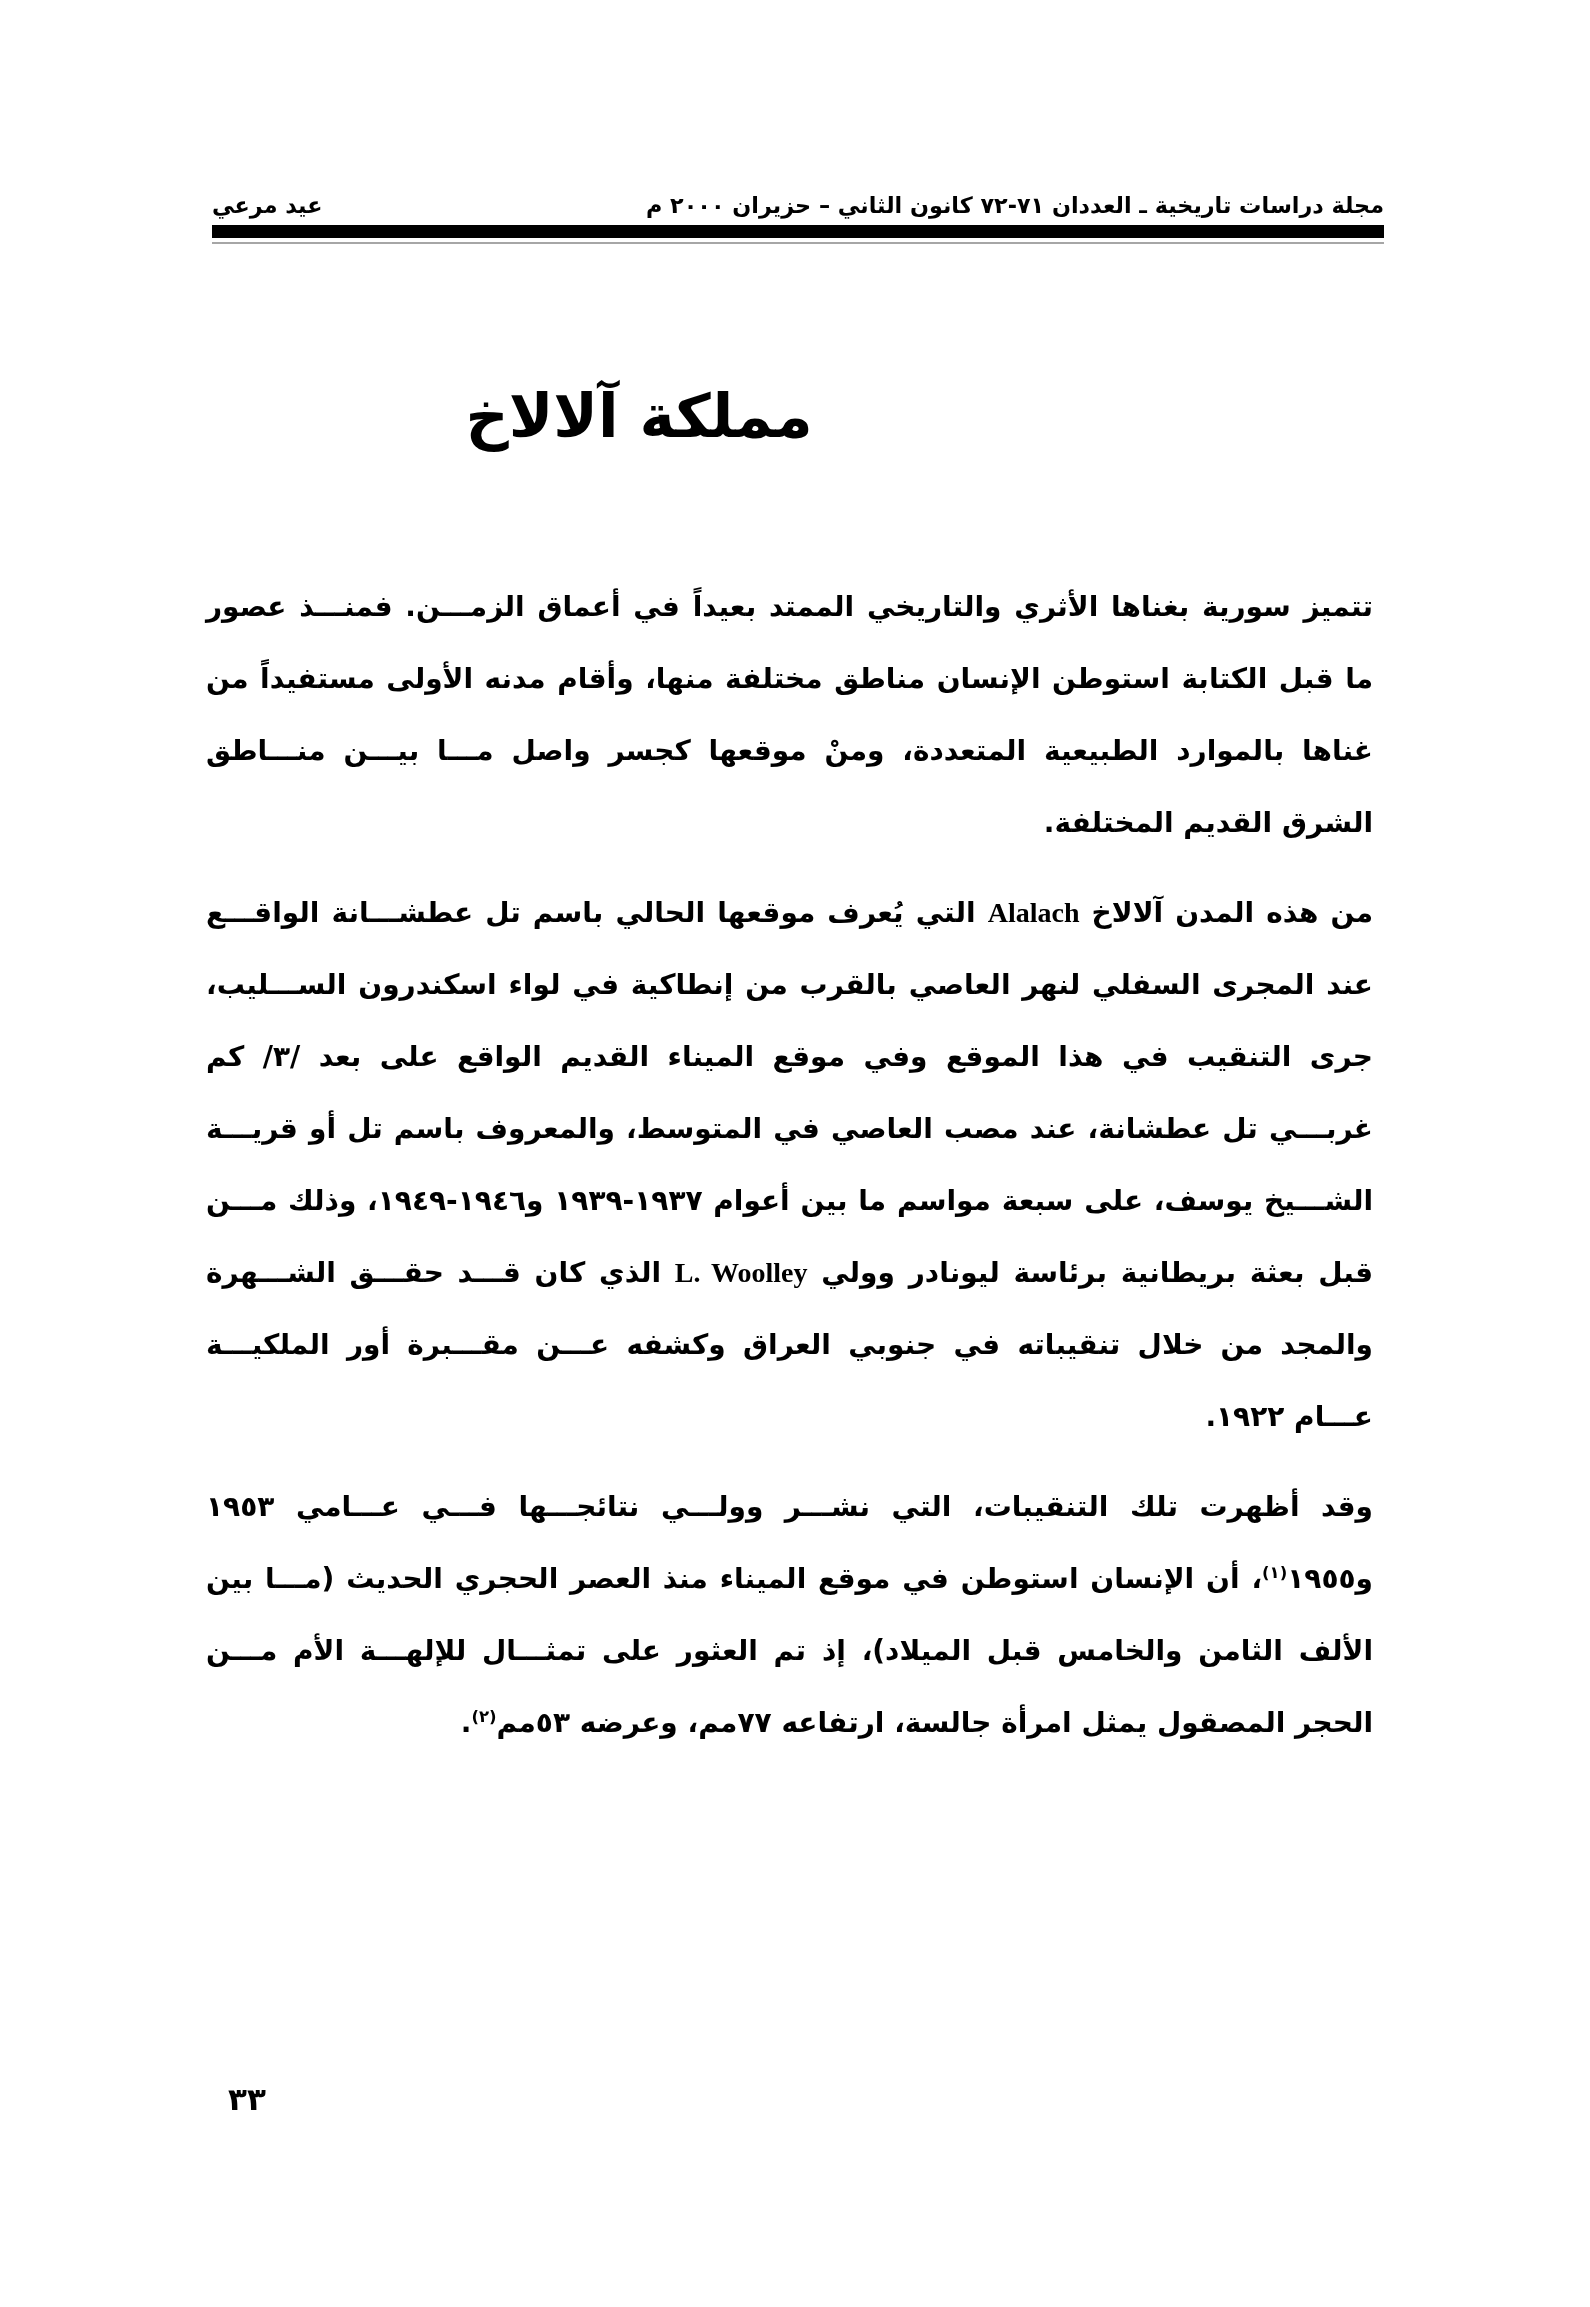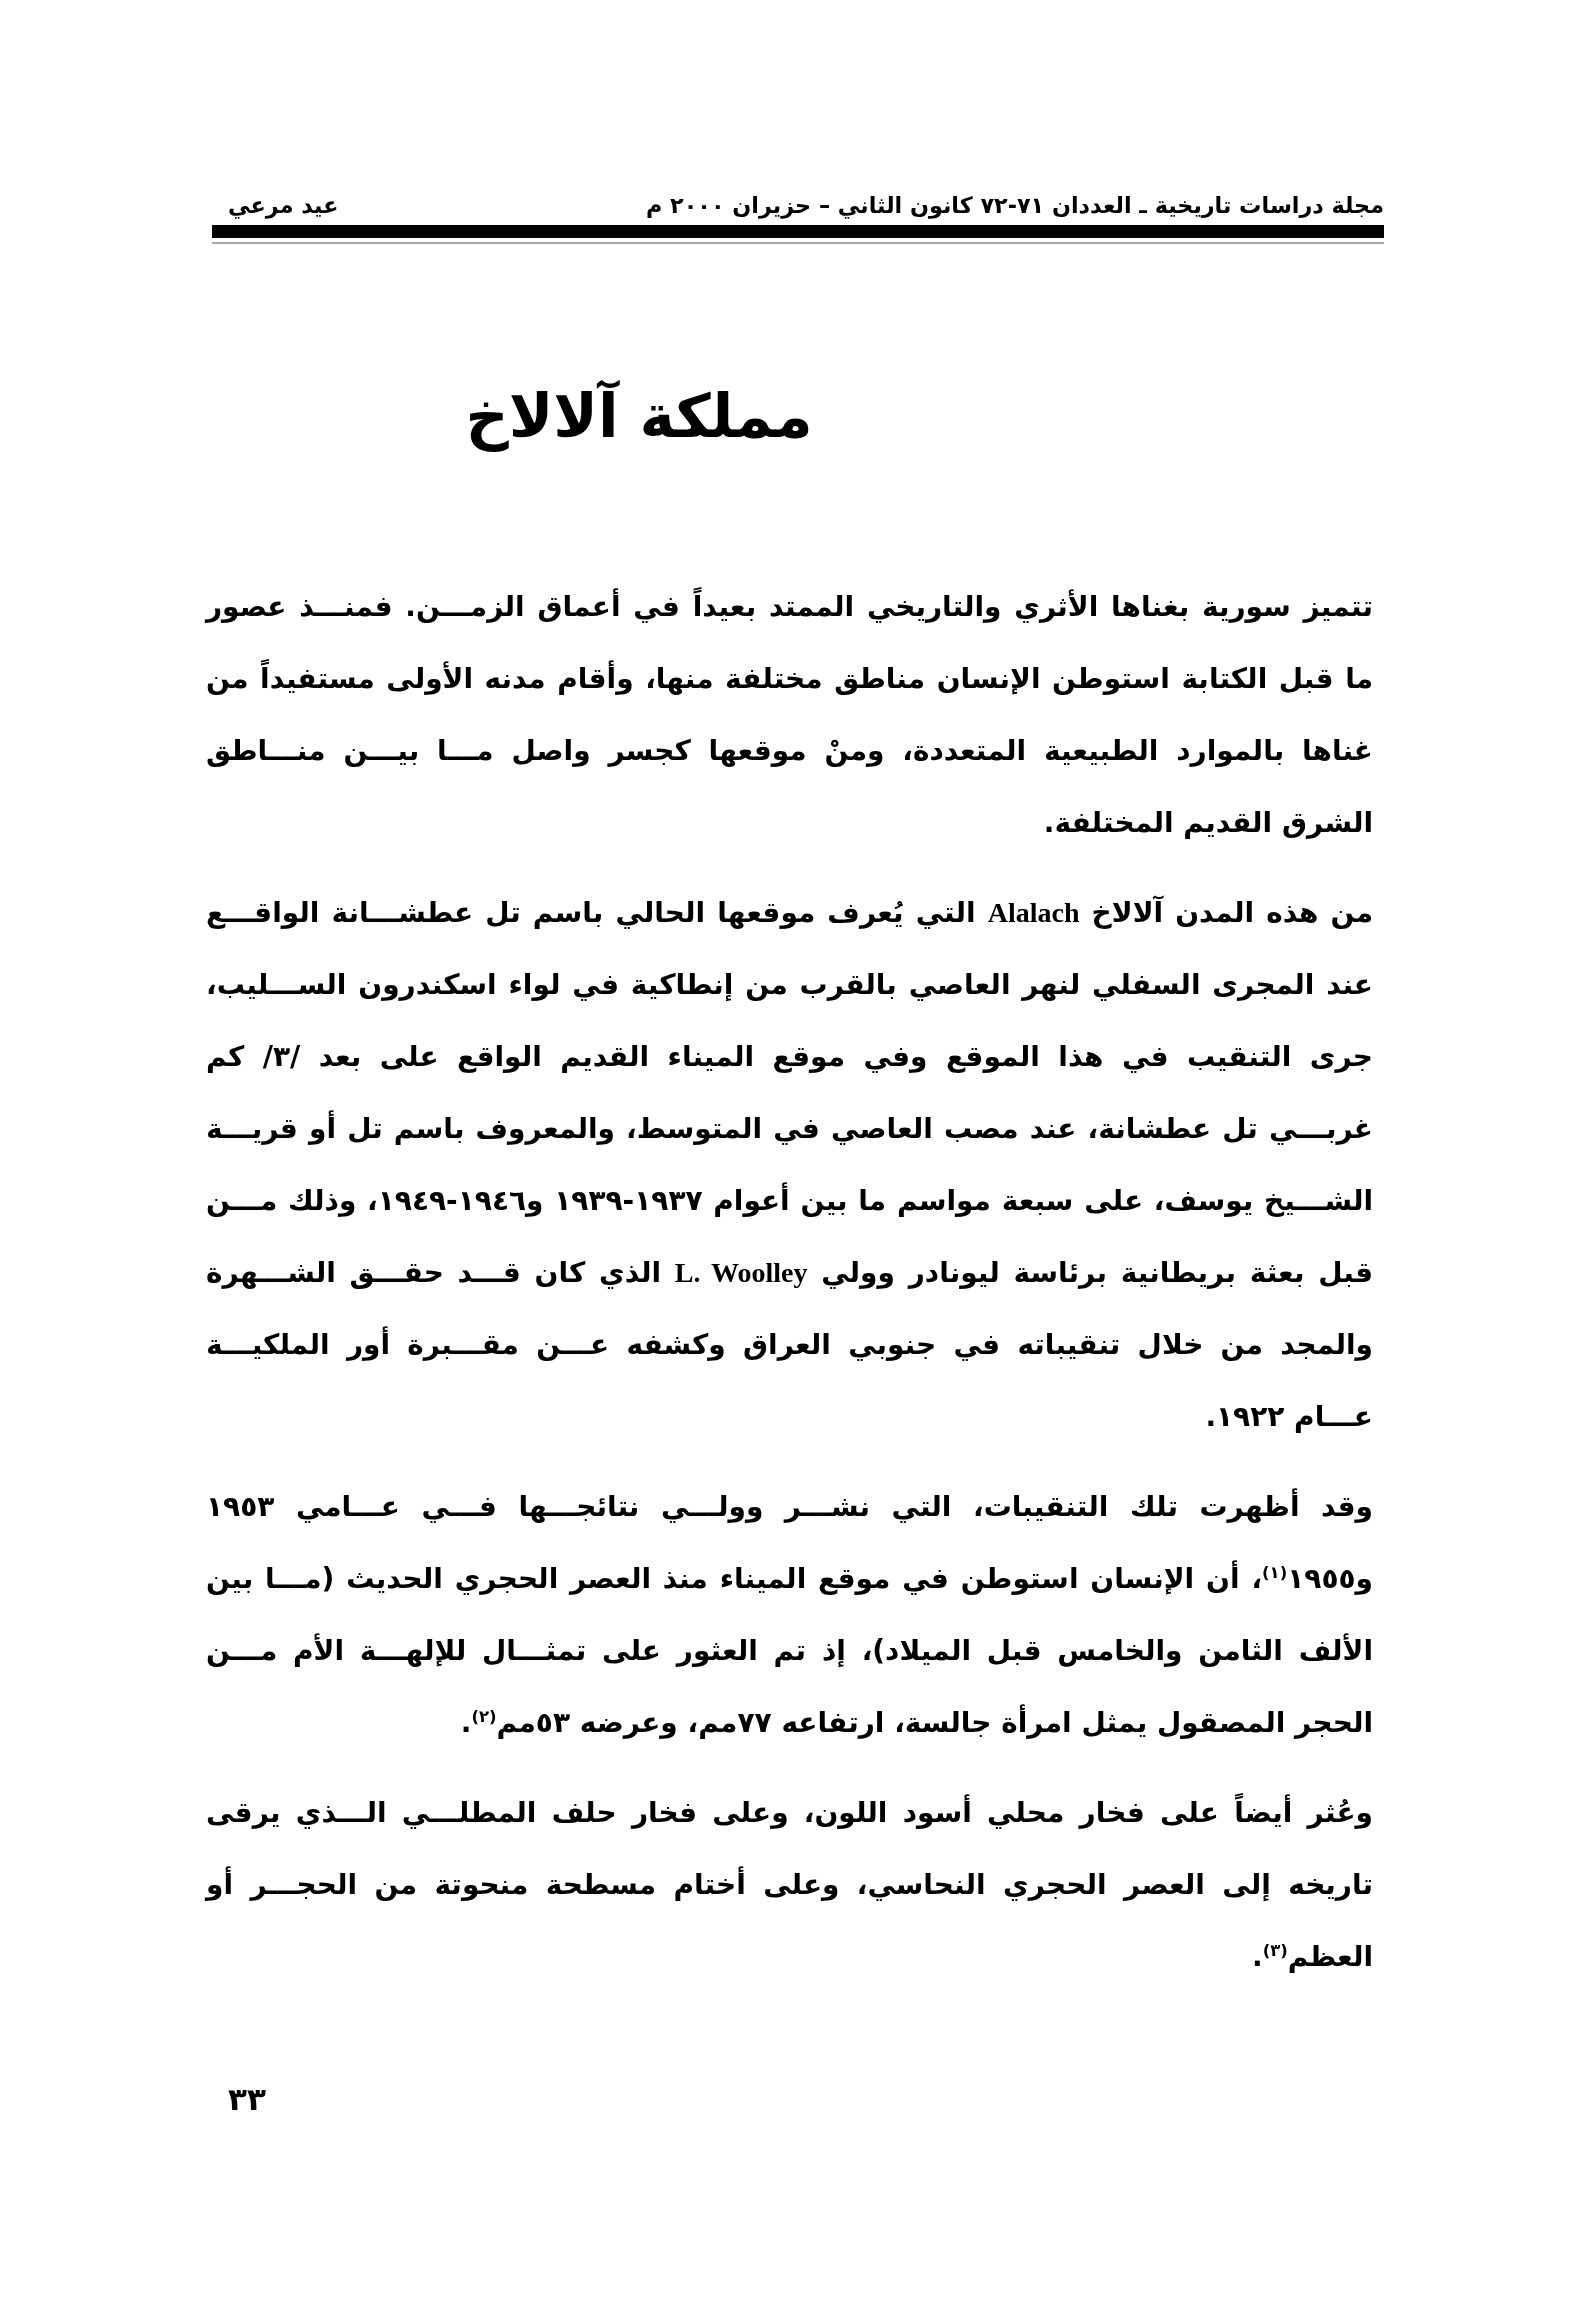--- a/index.html
+++ b/index.html
@@ -29,21 +29,21 @@
     }
     .header .journal {
       position: absolute;
       right: 0;
       top: 0;
       white-space: nowrap;
       text-align: center;
     }
     .header .author {
       position: absolute;
-      left: 16px;
+      left: 0;
       top: 0;
       white-space: nowrap;
     }
     .header-rule {
       position: absolute;
       top: 225px;
       left: 212px;
       width: 1172px;
       height: 13.2px;
       background: #000000;
@@ -119,17 +119,16 @@
 
 <h1 class="title">مملكة آلالاخ</h1>
 
 <div class="body-text">
   <p class="para">تتميز سورية بغناها الأثري والتاريخي الممتد بعيداً في أعماق الزمـــن. فمنـــذ عصور ما قبل الكتابة استوطن الإنسان مناطق مختلفة منها، وأقام مدنه الأولى مستفيداً من غناها بالموارد الطبيعية المتعددة، ومنْ موقعها كجسر واصل مـــا بيـــن منـــاطق الشرق القديم المختلفة.</p>
 
   <p class="para"><span>من هذه المدن آلالاخ </span><span class="latin">Alalach</span><span> التي يُعرف موقعها الحالي باسم تل عطشـــانة الواقـــع عند المجرى السفلي لنهر العاصي بالقرب من إنطاكية في لواء اسكندرون الســـليب، جرى التنقيب في هذا الموقع وفي موقع الميناء القديم الواقع على بعد /٣/ كم غربـــي تل عطشانة، عند مصب العاصي في المتوسط، والمعروف باسم تل أو قريـــة الشـــيخ يوسف، على سبعة مواسم ما بين أعوام ١٩٣٧-١٩٣٩ و١٩٤٦-١٩٤٩، وذلك مـــن قبل بعثة بريطانية برئاسة ليونادر وولي </span><span class="latin">L. Woolley</span><span> الذي كان قـــد حقـــق الشـــهرة والمجد من خلال تنقيباته في جنوبي العراق وكشفه عـــن مقـــبرة أور الملكيـــة عـــام ١٩٢٢.</span></p>
 
   <p class="para"><span>وقد أظهرت تلك التنقيبات، التي نشـــر وولـــي نتائجـــها فـــي عـــامي ١٩٥٣ و١٩٥٥</span><sup>(١)</sup><span>، أن الإنسان استوطن في موقع الميناء منذ العصر الحجري الحديث (مـــا بين الألف الثامن والخامس قبل الميلاد)، إذ تم العثور على تمثـــال للإلهـــة الأم مـــن الحجر المصقول يمثل امرأة جالسة، ارتفاعه ٧٧مم، وعرضه ٥٣مم</span><sup>(٢)</sup><span>.</span></p>
 
-  <p class="para"><span>وعُثر أيضاً على فخار محلي أسود اللون، وعلى فخار حلف المطلـــي الـــذي يرقى تاريخه إلى العصر الحجري النحاسي، وعلى أختام مسطحة منحوتة من الحجـــر أو العظم</span><sup>(٣)</sup><span>.</span></p>
 </div>
 
 <div class="page-number">٣٣</div>
 
 
 </body></html>

